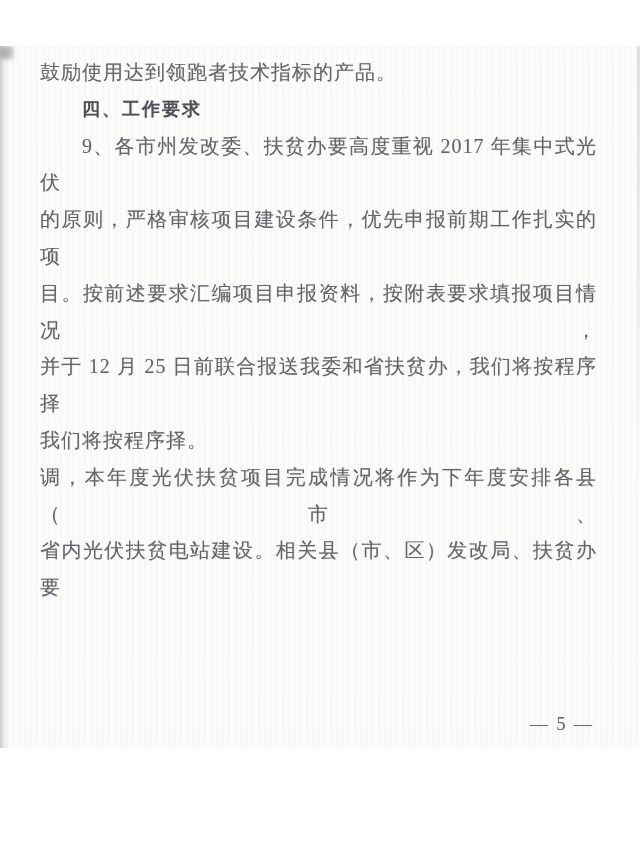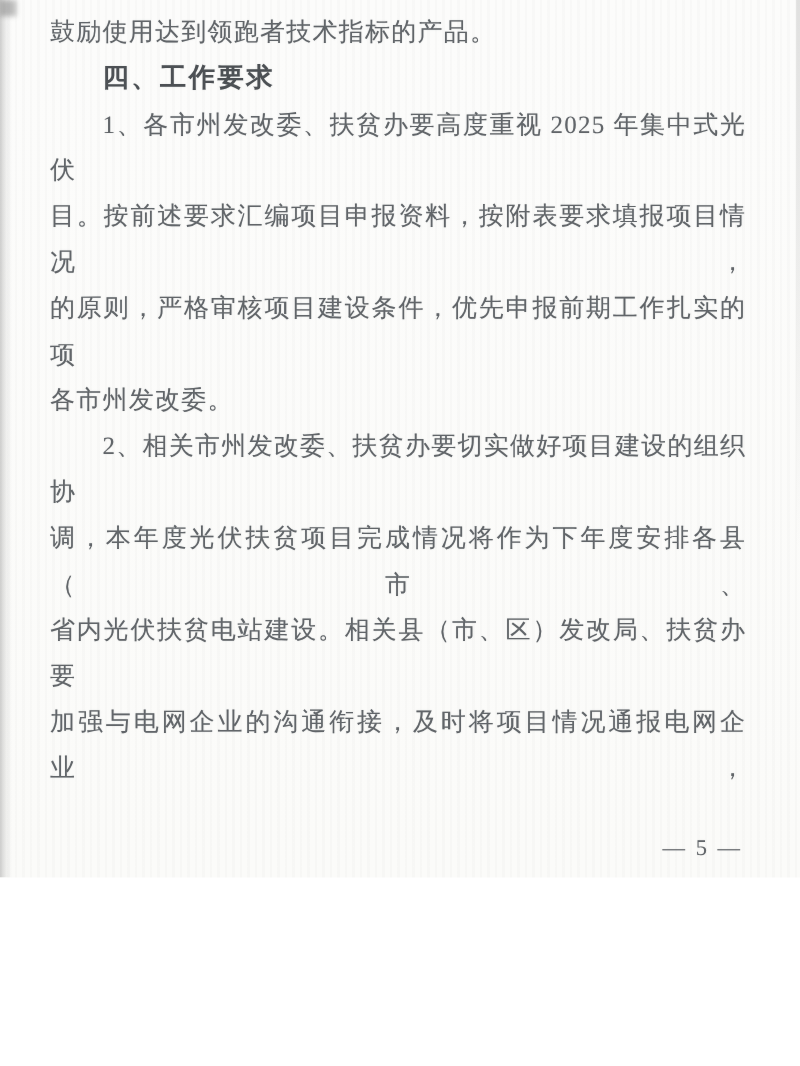--- a/index.html
+++ b/index.html
@@ -6,20 +6,21 @@
   body{width:640px;height:853px;background:#ffffff;}
 
   .scan{
     position:relative;
     width:640px;height:702px;
     overflow:hidden;
     background:
       repeating-linear-gradient(90deg, rgba(0,0,0,0.014) 0 2px, rgba(0,0,0,0) 2px 6px),
       linear-gradient(#fcfcfb, #fbfbf9);
     font-family:"Liberation Serif","DejaVu Serif",serif;
+    margin-top:46px;
   }
 
   
   .edge-left{
     position:absolute;left:0;top:0;bottom:0;width:10px;
     background:linear-gradient(to right, rgba(110,110,110,0.30), rgba(150,150,150,0.10) 55%, rgba(150,150,150,0) 100%);
   }
   .corner-smudge{
     position:absolute;left:0;top:0;width:13px;height:13px;
     background:rgba(85,85,85,0.38);
@@ -42,21 +43,21 @@
     text-align:justify;
     text-align-last:justify;
   }
   .ln.short{text-align-last:left;}
   .ln.indent{text-indent:42px;}
 
   .heading{
     font-family:"Liberation Sans","DejaVu Sans",sans-serif;
     font-weight:bold;
     color:#4d5155;
-    font-size:21px;
+    font-size:18px;
     line-height:36.8px;
     letter-spacing:2px;
     text-indent:42px;
     text-align:left;
     text-align-last:left;
   }
 
   .pageno{
     position:absolute;right:46px;bottom:13px;
     font-size:18px;
@@ -73,27 +74,26 @@
   <div class="edge-left"></div>
   <div class="corner-smudge"></div>
   <div class="edge-right"></div>
 
   <div class="content">
 
     <div class="ln short">鼓励使用达到领跑者技术指标的产品。</div>
 
     <div class="heading">四、工作要求</div>
 
-    <div class="ln indent">1、各市州发改委、扶贫办要高度重视 2025 年集中式光伏</div>
+    <div class="ln indent">9、各市州发改委、扶贫办要高度重视 2017 年集中式光伏</div>
+    <div class="ln">的原则，严格审核项目建设条件，优先申报前期工作扎实的项</div>
     <div class="ln">目。按前述要求汇编项目申报资料，按附表要求填报项目情况，</div>
-    <div class="ln">的原则，严格审核项目建设条件，优先申报前期工作扎实的项</div>
-    <div class="ln short">各市州发改委。</div>
+    <div class="ln">并于 12 月 25 日前联合报送我委和省扶贫办，我们将按程序择</div>
+    <div class="ln short">我们将按程序择。</div>
 
-    <div class="ln indent">2、相关市州发改委、扶贫办要切实做好项目建设的组织协</div>
     <div class="ln">调，本年度光伏扶贫项目完成情况将作为下年度安排各县（市、</div>
     <div class="ln">省内光伏扶贫电站建设。相关县（市、区）发改局、扶贫办要</div>
-    <div class="ln">加强与电网企业的沟通衔接，及时将项目情况通报电网企业，</div>
 
   </div>
 
   <div class="pageno">— 5 —</div>
 
 </div>
 
 </body></html>

